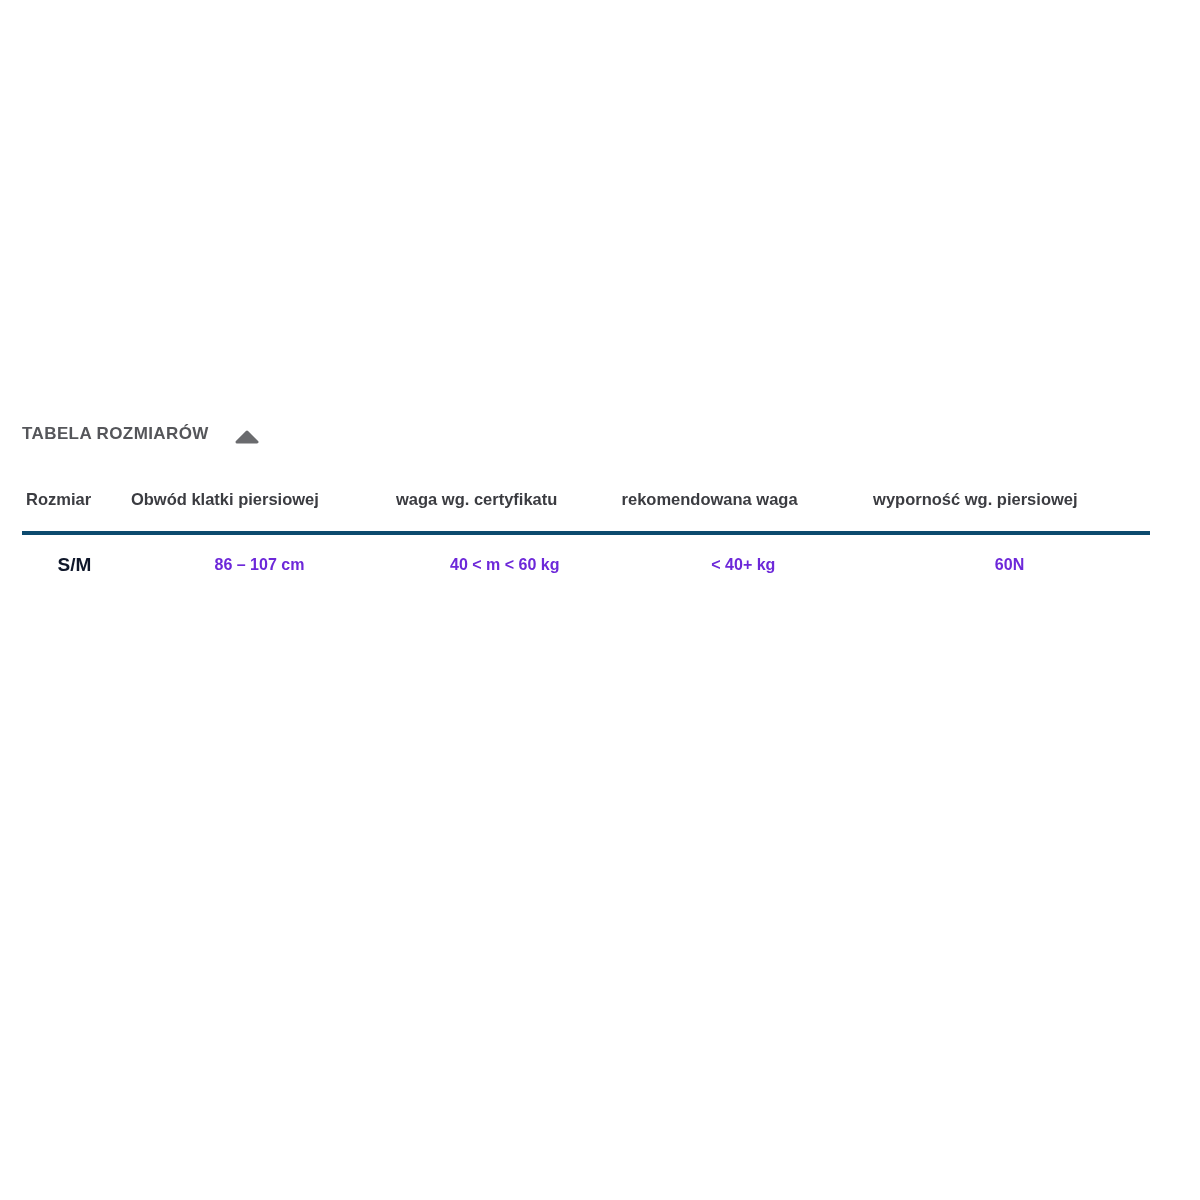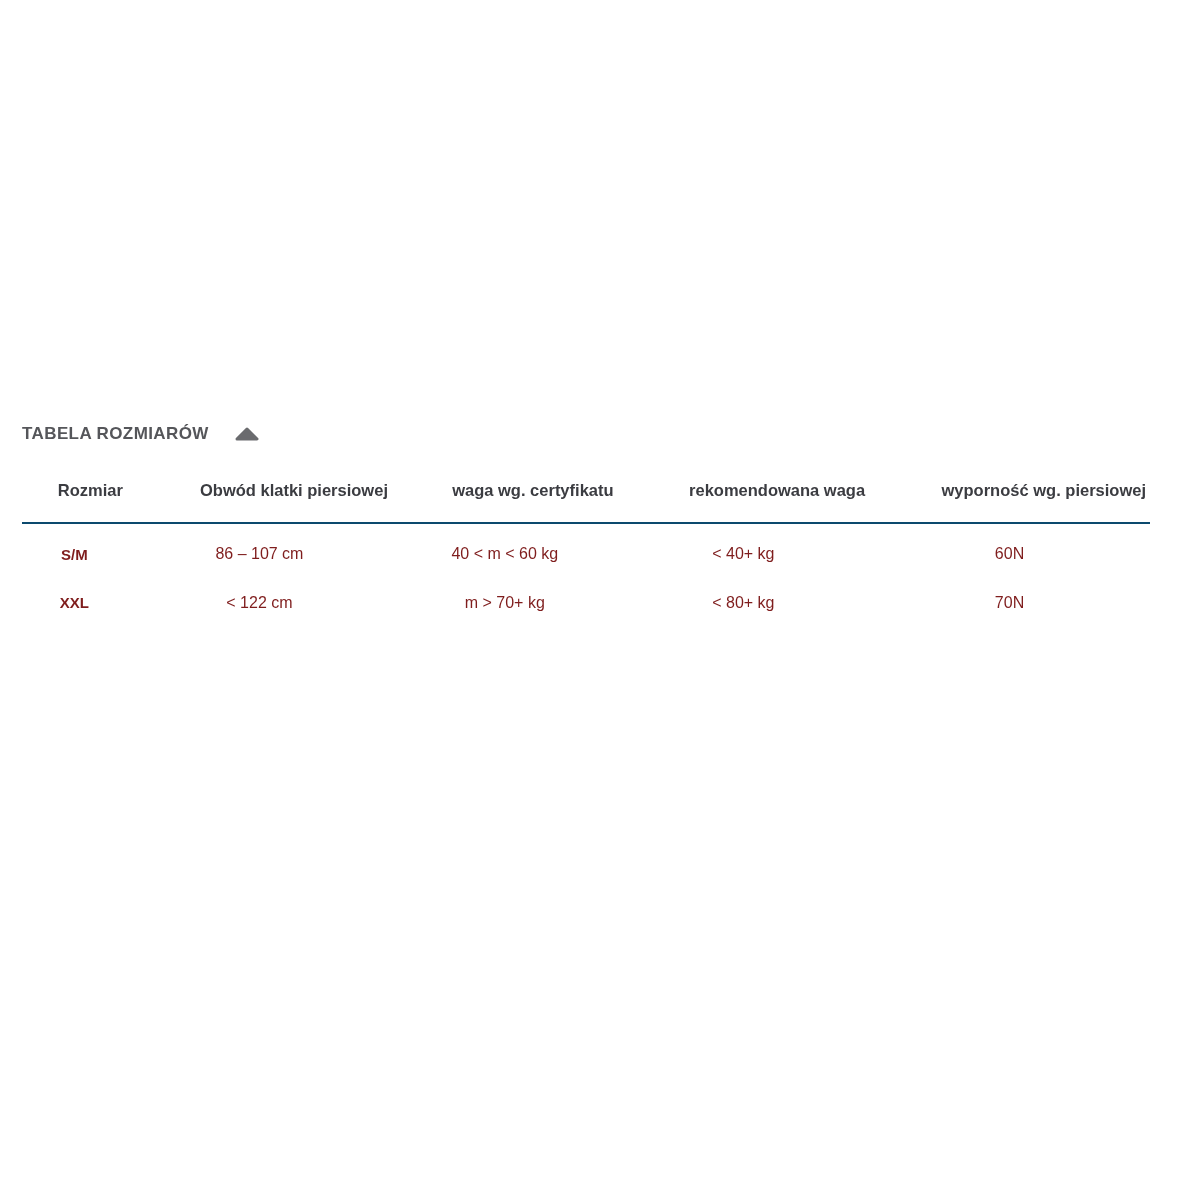--- a/index.html
+++ b/index.html
@@ -10,24 +10,24 @@
     font-family: "Liberation Sans", "DejaVu Sans", sans-serif;
     overflow: hidden;
   }
   .content {
     padding-top: 424px;
     padding-left: 22px;
     padding-right: 50px;
   }
   .section-header {
     display: flex;
-    align-items: center;
+    align-items: flex-end;
     gap: 26px;
     cursor: pointer;
-    margin-bottom: 23px;
+    margin-bottom: 32px;
   }
   .section-title {
     font-size: 17px;
     font-weight: 700;
     letter-spacing: 0.4px;
     color: #55565a;
   }
   .collapse-icon {
     display: inline-flex;
     align-items: center;
@@ -39,39 +39,39 @@
   }
   table.size-table col.c1 { width: 9.3%; }
   table.size-table col.c2 { width: 23.5%; }
   table.size-table col.c3 { width: 20.0%; }
   table.size-table col.c4 { width: 22.3%; }
   table.size-table col.c5 { width: 24.9%; }
   table.size-table th {
     font-size: 16.5px;
     font-weight: 700;
     color: #3b3c41;
-    text-align: right;
+    text-align: left;
     padding: 14px 4px 22px 4px;
-    border-bottom: 2px solid #0c4a6e;
+    border-bottom: 4px solid #0c4a6e;
     white-space: nowrap;
   }
   table.size-table td {
     font-size: 16px;
-    font-weight: 400;
-    color: #7f1d1d;
+    font-weight: 700;
+    color: #6d28d9;
     text-align: center;
     padding: 0 4px;
     height: 53px;
     white-space: nowrap;
   }
   table.size-table tbody tr:first-child td { padding-top: 8px; }
   table.size-table td.size-cell {
-    font-size: 15px;
+    font-size: 19px;
     font-weight: 700;
-    color: #7f1d1d;
+    color: #0f172a;
   }
 </style>
 </head>
 <body>
 
 <div class="content">
 
   <div class="section-header">
     <span class="section-title">TABELA ROZMIARÓW</span>
     <span class="collapse-icon">
@@ -99,23 +99,16 @@
       </tr>
     </thead>
     <tbody>
       <tr>
         <td class="size-cell">S/M</td>
         <td>86 – 107 cm</td>
         <td>40 &lt; m &lt; 60 kg</td>
         <td>&lt; 40+ kg</td>
         <td>60N</td>
       </tr>
-      <tr>
-        <td class="size-cell">XXL</td>
-        <td>&lt; 122 cm</td>
-        <td>m &gt; 70+ kg</td>
-        <td>&lt; 80+ kg</td>
-        <td>70N</td>
-      </tr>
     </tbody>
   </table>
 
 </div>
 
 </body></html>

